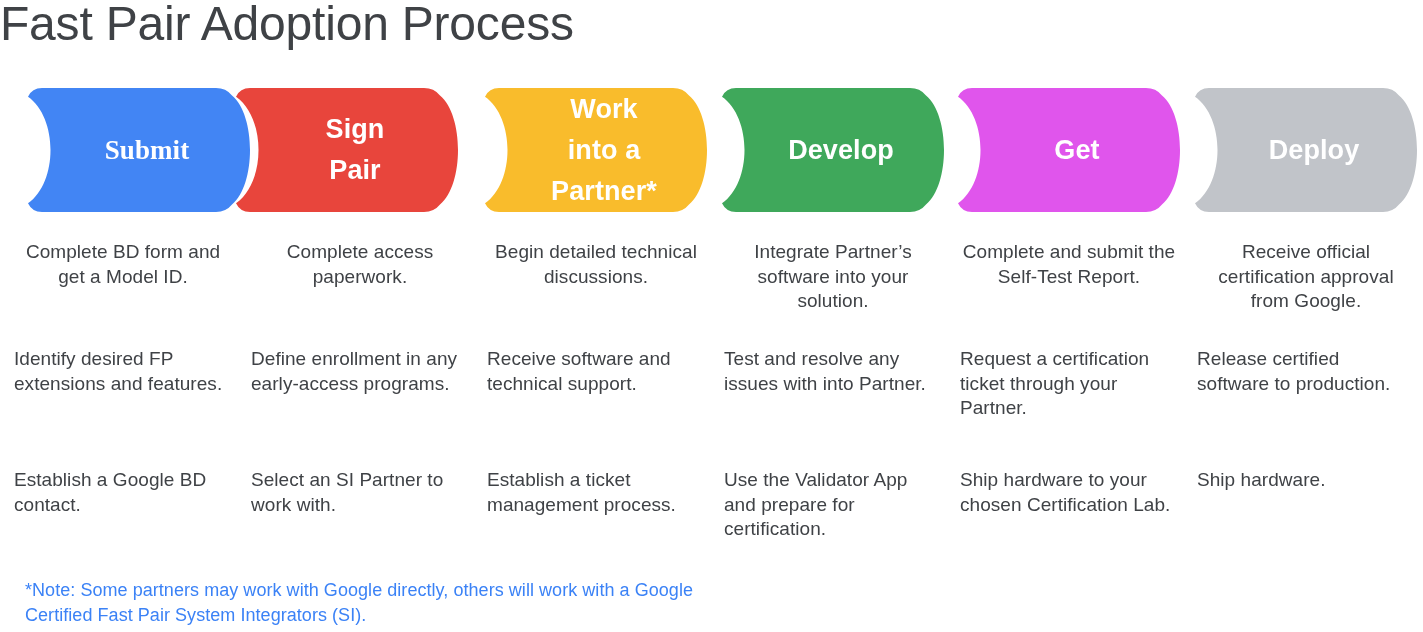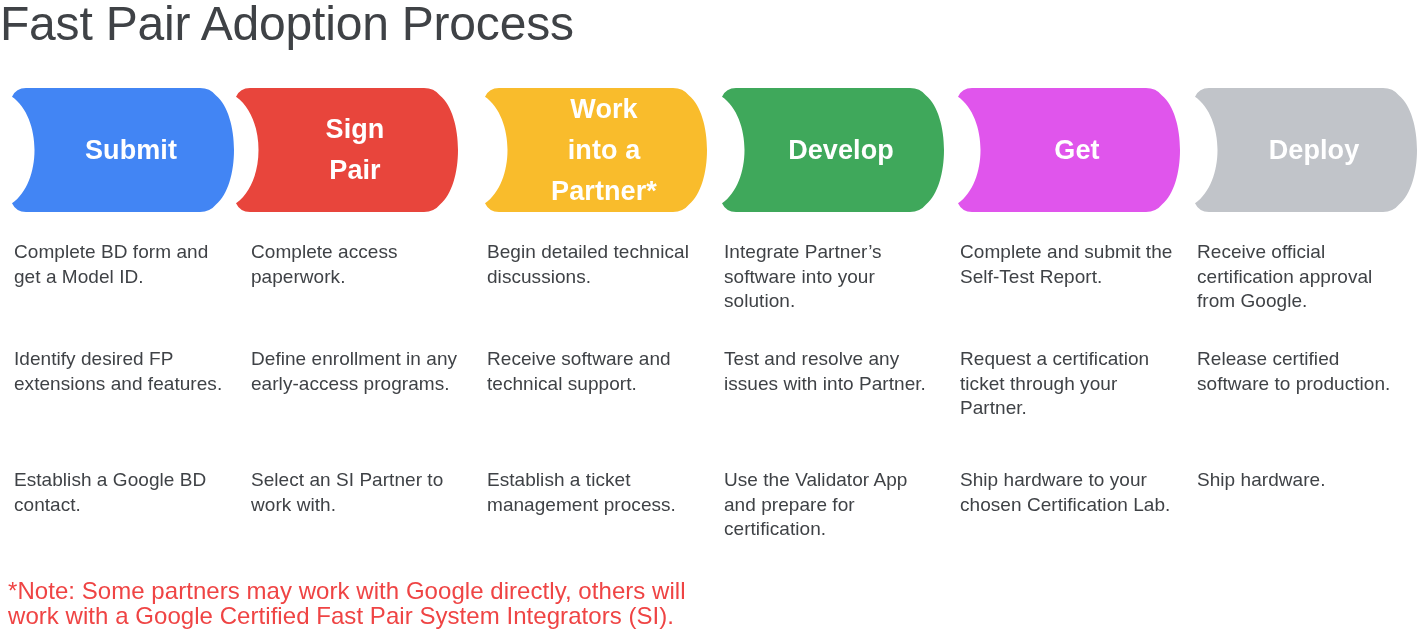--- a/index.html
+++ b/index.html
@@ -84,43 +84,43 @@
   }
   .detail-item {
     position: absolute;
     left: 0;
     width: 218px;
     font-size: 19px;
     line-height: 24.5px;
     color: #3f4246;
     letter-spacing: 0.05px;
   }
-  .detail-item.r0 { top: 0px; }
+  .detail-item.r0 { top: 0px; text-align: center; }
   .detail-item.r1 { top: 107px; }
   .detail-item.r2 { top: 228px; }
 
   
   #footnote {
     position: absolute;
-    left: 8px;
+    left: 25px;
     top: 578px;
     width: 700px;
-    font-size: 24px;
+    font-size: 18px;
     line-height: 25px;
-    color: #ef4444;
+    color: #3b82f6;
     letter-spacing: 0.05px;
   }
 </style>
 </head>
 <body>
 
 <div id="page-title">Fast Pair Adoption Process</div>
 
 <div id="process-banner">
-    <div class="chevron" style="left: 0px;">
+    <div class="chevron" style="left: 16px; font-family: Liberation Serif, serif;">
       <svg viewBox="0 0 236 124" preserveAspectRatio="none">
         <path d="M 26 0 L 200 0 Q 210 0 216 7.4399999999999995 C 240 27.28 240 96.72 216 116.55999999999999 Q 210 124 200 124 L 26 124 Q 16 124 12 115.32000000000001 C 42 94.24 42 29.759999999999998 12 8.680000000000001 Q 16 0 26 0 Z" fill="#4285f4"></path>
       </svg>
       <div class="chevron-label">
         <span>Submit</span>
       </div>
     </div>
     <div class="chevron" style="left: 224px;">
       <svg viewBox="0 0 236 124" preserveAspectRatio="none">
         <path d="M 26 0 L 200 0 Q 210 0 216 7.4399999999999995 C 240 27.28 240 96.72 216 116.55999999999999 Q 210 124 200 124 L 26 124 Q 16 124 12 115.32000000000001 C 42 94.24 42 29.759999999999998 12 8.680000000000001 Q 16 0 26 0 Z" fill="#e8453c"></path>

